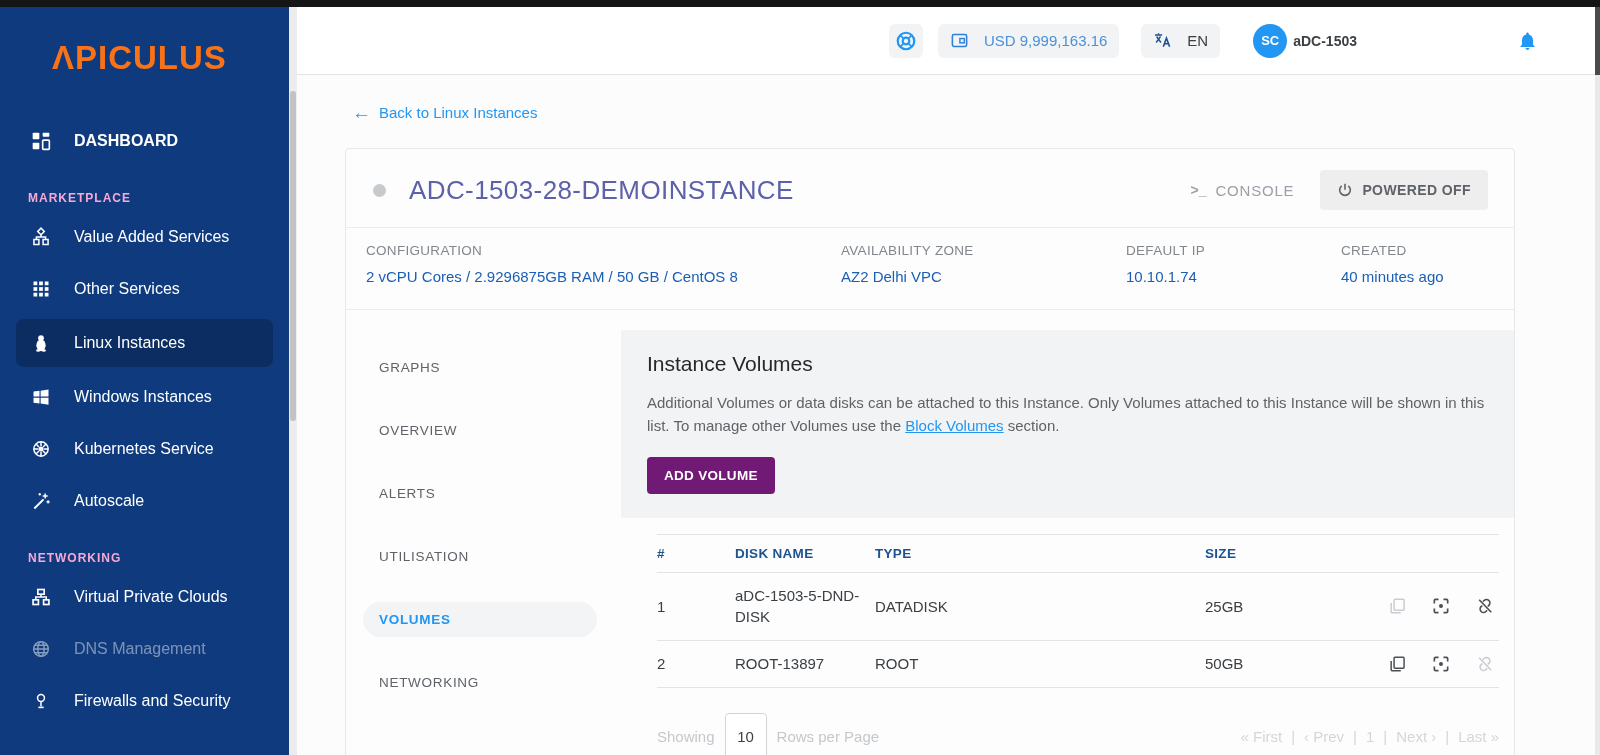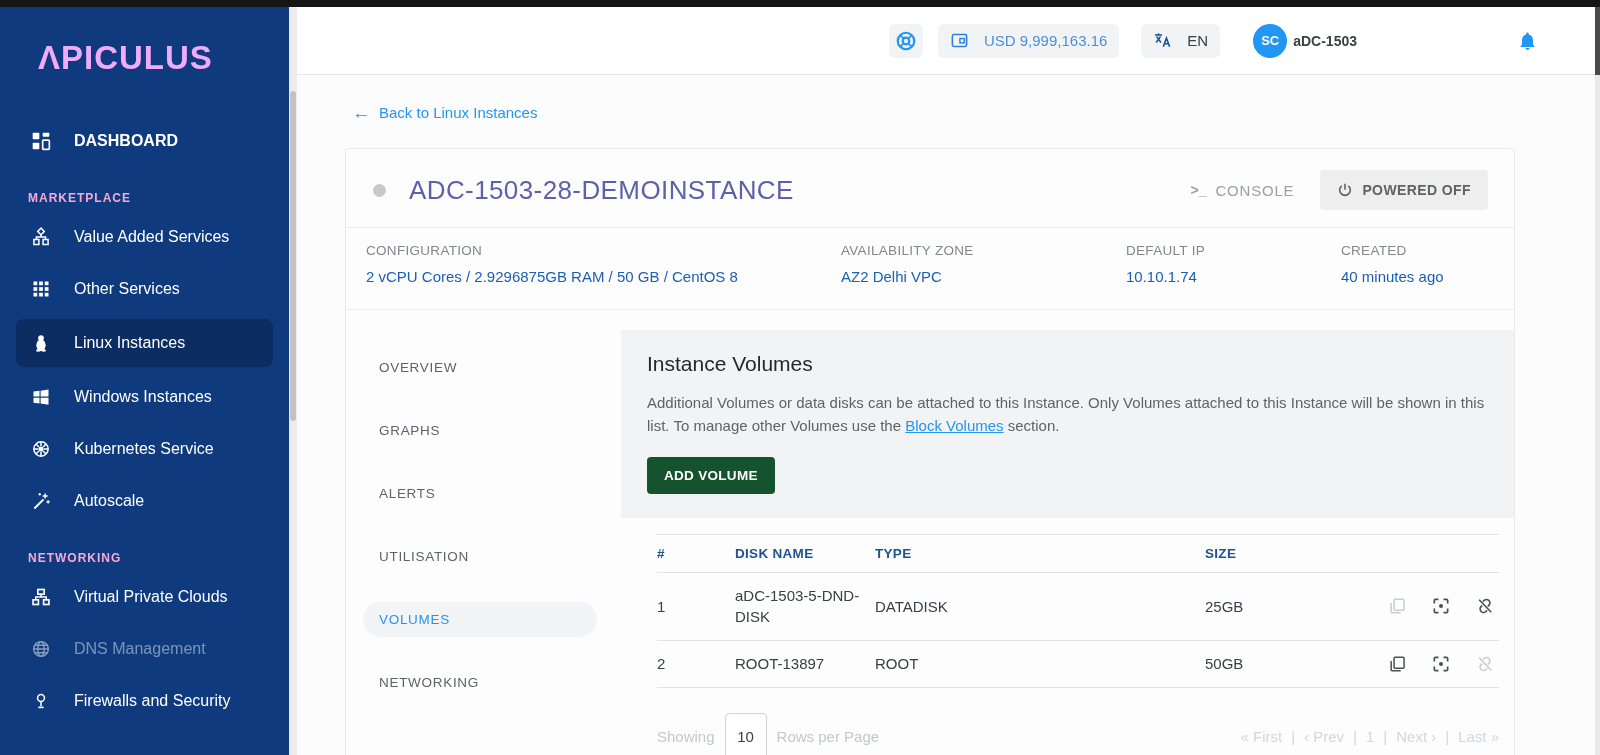--- a/index.html
+++ b/index.html
@@ -7,22 +7,22 @@
     font-family:"Liberation Sans", sans-serif; }
 
   .top-strip { height:7px; background:#151515; width:100%; }
   .right-edge { position:fixed; top:7px; right:0; width:5px; height:68px; background:#4a4a4a; z-index:50;}
   .right-edge-low { position:fixed; top:75px; right:0; width:5px; height:680px; background:#e9e9e9; z-index:50;}
 
   .app { display:flex; height:748px; }
 
   
   .sidebar { width:289px; background:#0f3a7d; color:#fff; flex-shrink:0; padding-top:18px; }
-  .logo { font-size:33px; font-weight:700; letter-spacing:1px; color:#f0abfc;
-    padding:14px 0 10px 38px; }
+  .logo { font-size:33px; font-weight:700; letter-spacing:1px; color:#f97316;
+    padding:14px 0 10px 52px; }
   .nav { padding-top:26px; }
   .section-label { font-size:12px; font-weight:700; letter-spacing:1px; color:#f9a8d4;
     padding:0 0 4px 28px; margin-top:26px; }
   .nav-item { display:flex; align-items:center; gap:22px; padding:13px 16px 13px 30px;
     font-size:16px; font-weight:500; color:#ffffff; margin:4px 0; cursor:pointer; }
   .nav-item.bold { font-weight:700; }
   .nav-item .nicon { width:22px; height:22px; display:flex; align-items:center; justify-content:center; flex-shrink:0; }
   .nav-item.active { background:#0b2d61; border-radius:8px; margin:6px 16px; padding:13px 14px; }
   .nav-item.disabled { color:rgba(255,255,255,0.45); }
   .nav-item.disabled svg { opacity:0.5; }
@@ -68,28 +68,28 @@
 
   .detail-row { display:flex; padding:15px 0 24px 20px; }
   .detail-col .dlabel { font-size:13.5px; color:#82878c; letter-spacing:0.3px; margin-bottom:10px; }
   .detail-col .dvalue { font-size:15px; color:#1b5fb5; }
   .dc1 { width:475px; } .dc2 { width:285px; } .dc3 { width:215px; } .dc4 { flex:1; }
 
   .card-body { display:flex; border-top:1px solid #ececec; }
   .tabs { width:275px; padding-top:40px; flex-shrink:0; }
   .tab { width:234px; margin:0 0 28px 17px; padding:10px 16px; border-radius:19px;
     font-size:13.5px; letter-spacing:0.7px; color:#5f6368; cursor:pointer; }
-  .tab.active { background:#f3f4f6; color:#2196f3; font-weight:400; }
+  .tab.active { background:#f3f4f6; color:#2196f3; font-weight:700; }
 
   .tab-content { flex:1; padding-top:20px; min-width:0; }
   .volumes-panel { background:#f2f3f4; border-radius:2px; padding:22px 26px 24px 26px; }
   .vol-heading { font-size:21px; color:#26282b; font-weight:400; margin-bottom:15px; }
   .vol-desc { font-size:15px; color:#5f6368; line-height:1.55; max-width:860px; }
   .vol-link { color:#2196f3; text-decoration:underline; cursor:pointer; }
-  .add-btn { margin-top:19px; background:#14532d; color:#fff; border:none; border-radius:4px;
+  .add-btn { margin-top:19px; background:#701a75; color:#fff; border:none; border-radius:4px;
     font-size:13.5px; font-weight:700; letter-spacing:0.3px; padding:11px 17px; cursor:pointer; }
 
   .table-wrap { margin:16px 15px 0 36px; }
   table { width:100%; border-collapse:collapse; }
   thead th { text-align:left; font-size:13.5px; font-weight:700; color:#1d5391;
     letter-spacing:0.3px; padding:11px 0; border-top:1px solid #e3e3e3; border-bottom:1px solid #e3e3e3; }
   tbody td { font-size:15px; color:#3c4043; padding:12px 0; border-bottom:1px solid #e3e3e3; vertical-align:middle; }
   .col-num { width:78px; } .col-disk { width:140px; } .col-type { width:330px; }
   .col-size { width:170px; } .col-actions { width:auto; }
   .disk-name { max-width:130px; line-height:1.45; }
@@ -341,22 +341,22 @@
             <div class="dvalue">10.10.1.74</div>
           </div>
           <div class="detail-col dc4">
             <div class="dlabel">CREATED</div>
             <div class="dvalue">40 minutes ago</div>
           </div>
         </div>
 
         <div class="card-body">
           <div class="tabs">
+            <div class="tab">GRAPHS</div>
             <div class="tab">OVERVIEW</div>
-            <div class="tab">GRAPHS</div>
             <div class="tab">ALERTS</div>
             <div class="tab">UTILISATION</div>
             <div class="tab active">VOLUMES</div>
             <div class="tab">NETWORKING</div>
           </div>
 
           <div class="tab-content">
             <div class="volumes-panel">
               <div class="vol-heading">Instance Volumes</div>
               <div class="vol-desc"><span>Additional Volumes or data disks can be attached to this Instance. Only Volumes attached to this Instance will be shown in this list. To manage other Volumes use the </span><span class="vol-link">Block Volumes</span><span> section.</span></div>

